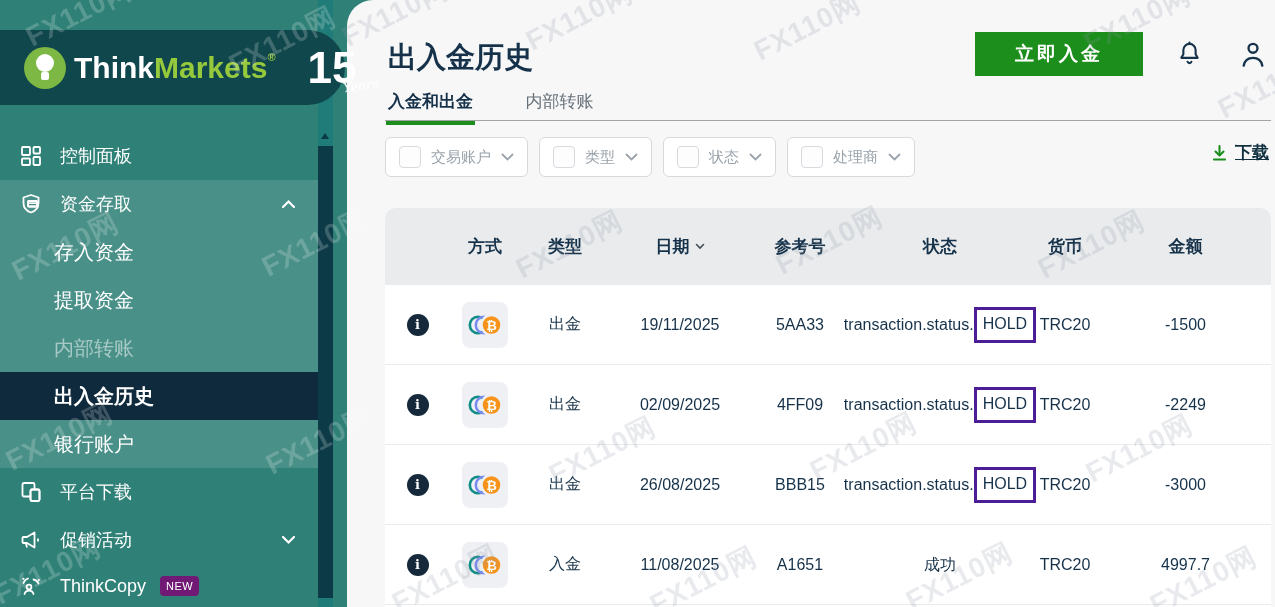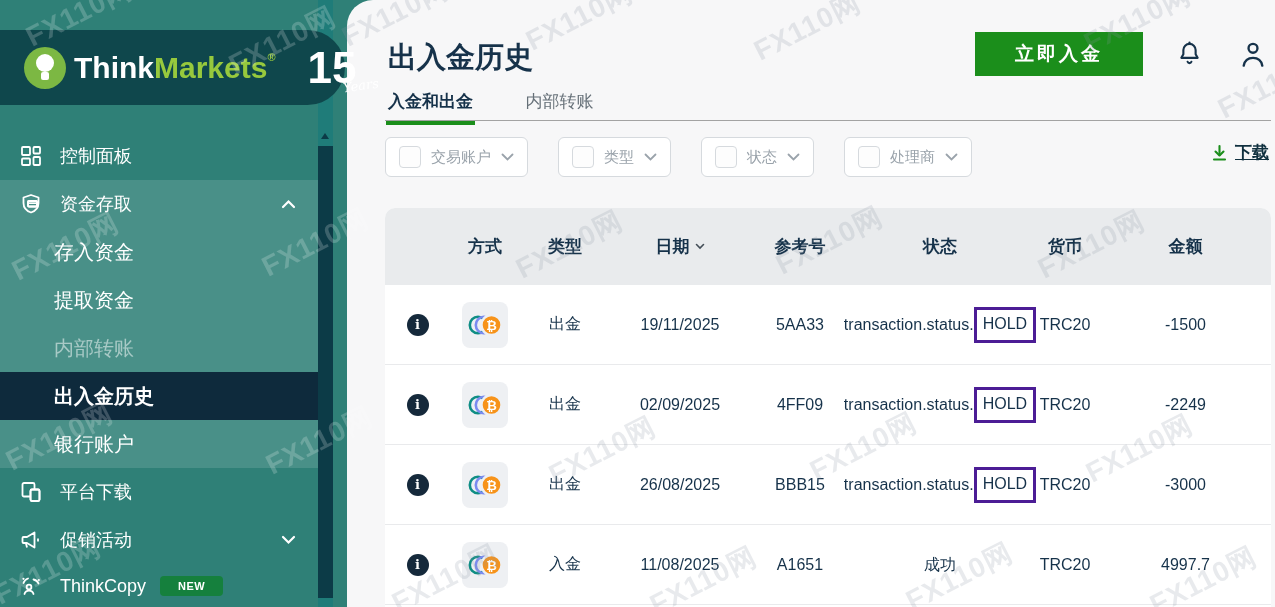--- a/index.html
+++ b/index.html
@@ -28,41 +28,41 @@
 
   .menu { position:absolute; left:0; top:132px; width:318px; z-index:2; }
   .mi { height:48px; display:flex; align-items:center; color:#fff; font-size:18px; position:relative; }
   .mi .ic { width:24px; height:24px; margin-left:19px; margin-right:17px; flex:0 0 auto; }
   .mi.sub { padding-left:54px; font-size:20px; }
   .mi .chev { position:absolute; right:22px; width:15px; height:12px; }
   .mgroup { background:rgba(255,255,255,.13); }
   .mi.disabled { color:rgba(255,255,255,.52); }
   .mi.selected { background:#0E2A3C; font-weight:bold; height:48px; }
   .mi.thinkcopy { height:44px; }
-  .new-badge { margin-left:14px; background:#15803d; color:#fff; font-size:11px; font-weight:bold;
-    padding:4px 18px; border-radius:4px; letter-spacing:.5px; }
+  .new-badge { margin-left:14px; background:#701a75; color:#fff; font-size:11px; font-weight:normal;
+    padding:4px 6px; border-radius:4px; letter-spacing:.5px; }
 
   
   .main { position:absolute; left:347px; top:0; width:928px; height:607px; background:#F7F7F8;
     border-top-left-radius:26px; z-index:2; }
   .page-title { position:absolute; left:41px; top:38px; font-size:29px; font-weight:800; color:#16324A; }
   .tabbar { position:absolute; left:38px; right:4px; top:90px; height:31px; border-bottom:1px solid #a3a3a3; }
   .tab { display:inline-block; position:relative; margin-left:3px; margin-right:45px; padding-bottom:10px;
     font-size:17px; color:#667078; cursor:pointer; }
   .tab.active { color:#16324A; font-weight:bold; }
   .tab.active::after { content:""; position:absolute; left:-2px; right:-2px; bottom:-2px; height:4px; background:#1B8E1B; }
 
   .deposit-btn { position:absolute; left:628px; top:32px; width:168px; height:44px; background:#1B8E1B; border:none;
     border-radius:0; color:#fff; font-size:19px; font-weight:bold; letter-spacing:3px; cursor:pointer;
     font-family:inherit; }
   .icon-btn { position:absolute; background:none; border:none; cursor:pointer; padding:0; }
   .bell { left:829px; top:40px; }
   .profile { left:891px; top:39px; }
 
-  .filters { position:absolute; left:38px; top:137px; display:flex; gap:30px; }
+  .filters { position:absolute; left:38px; top:137px; display:flex; gap:11px; }
   .fbox { height:40px; background:#fff; border:1px solid #D6DADE; border-radius:6px; display:flex;
     align-items:center; gap:10px; padding:0 13px; cursor:pointer; }
   .fcheck { width:22px; height:22px; border:1.5px solid #D6DADE; border-radius:4px; background:#FDFDFD; }
   .flabel { font-size:15px; color:#9AA3AB; }
 
   .download { position:absolute; right:6px; top:141px; display:flex; align-items:center; gap:7px; cursor:pointer; }
   .download .dl-label { font-size:17px; font-weight:bold; color:#10303F; text-decoration:underline; }
 
   
   .table { position:absolute; left:38px; right:4px; top:208px; bottom:0; background:#fff; border-radius:10px 10px 0 0; }

